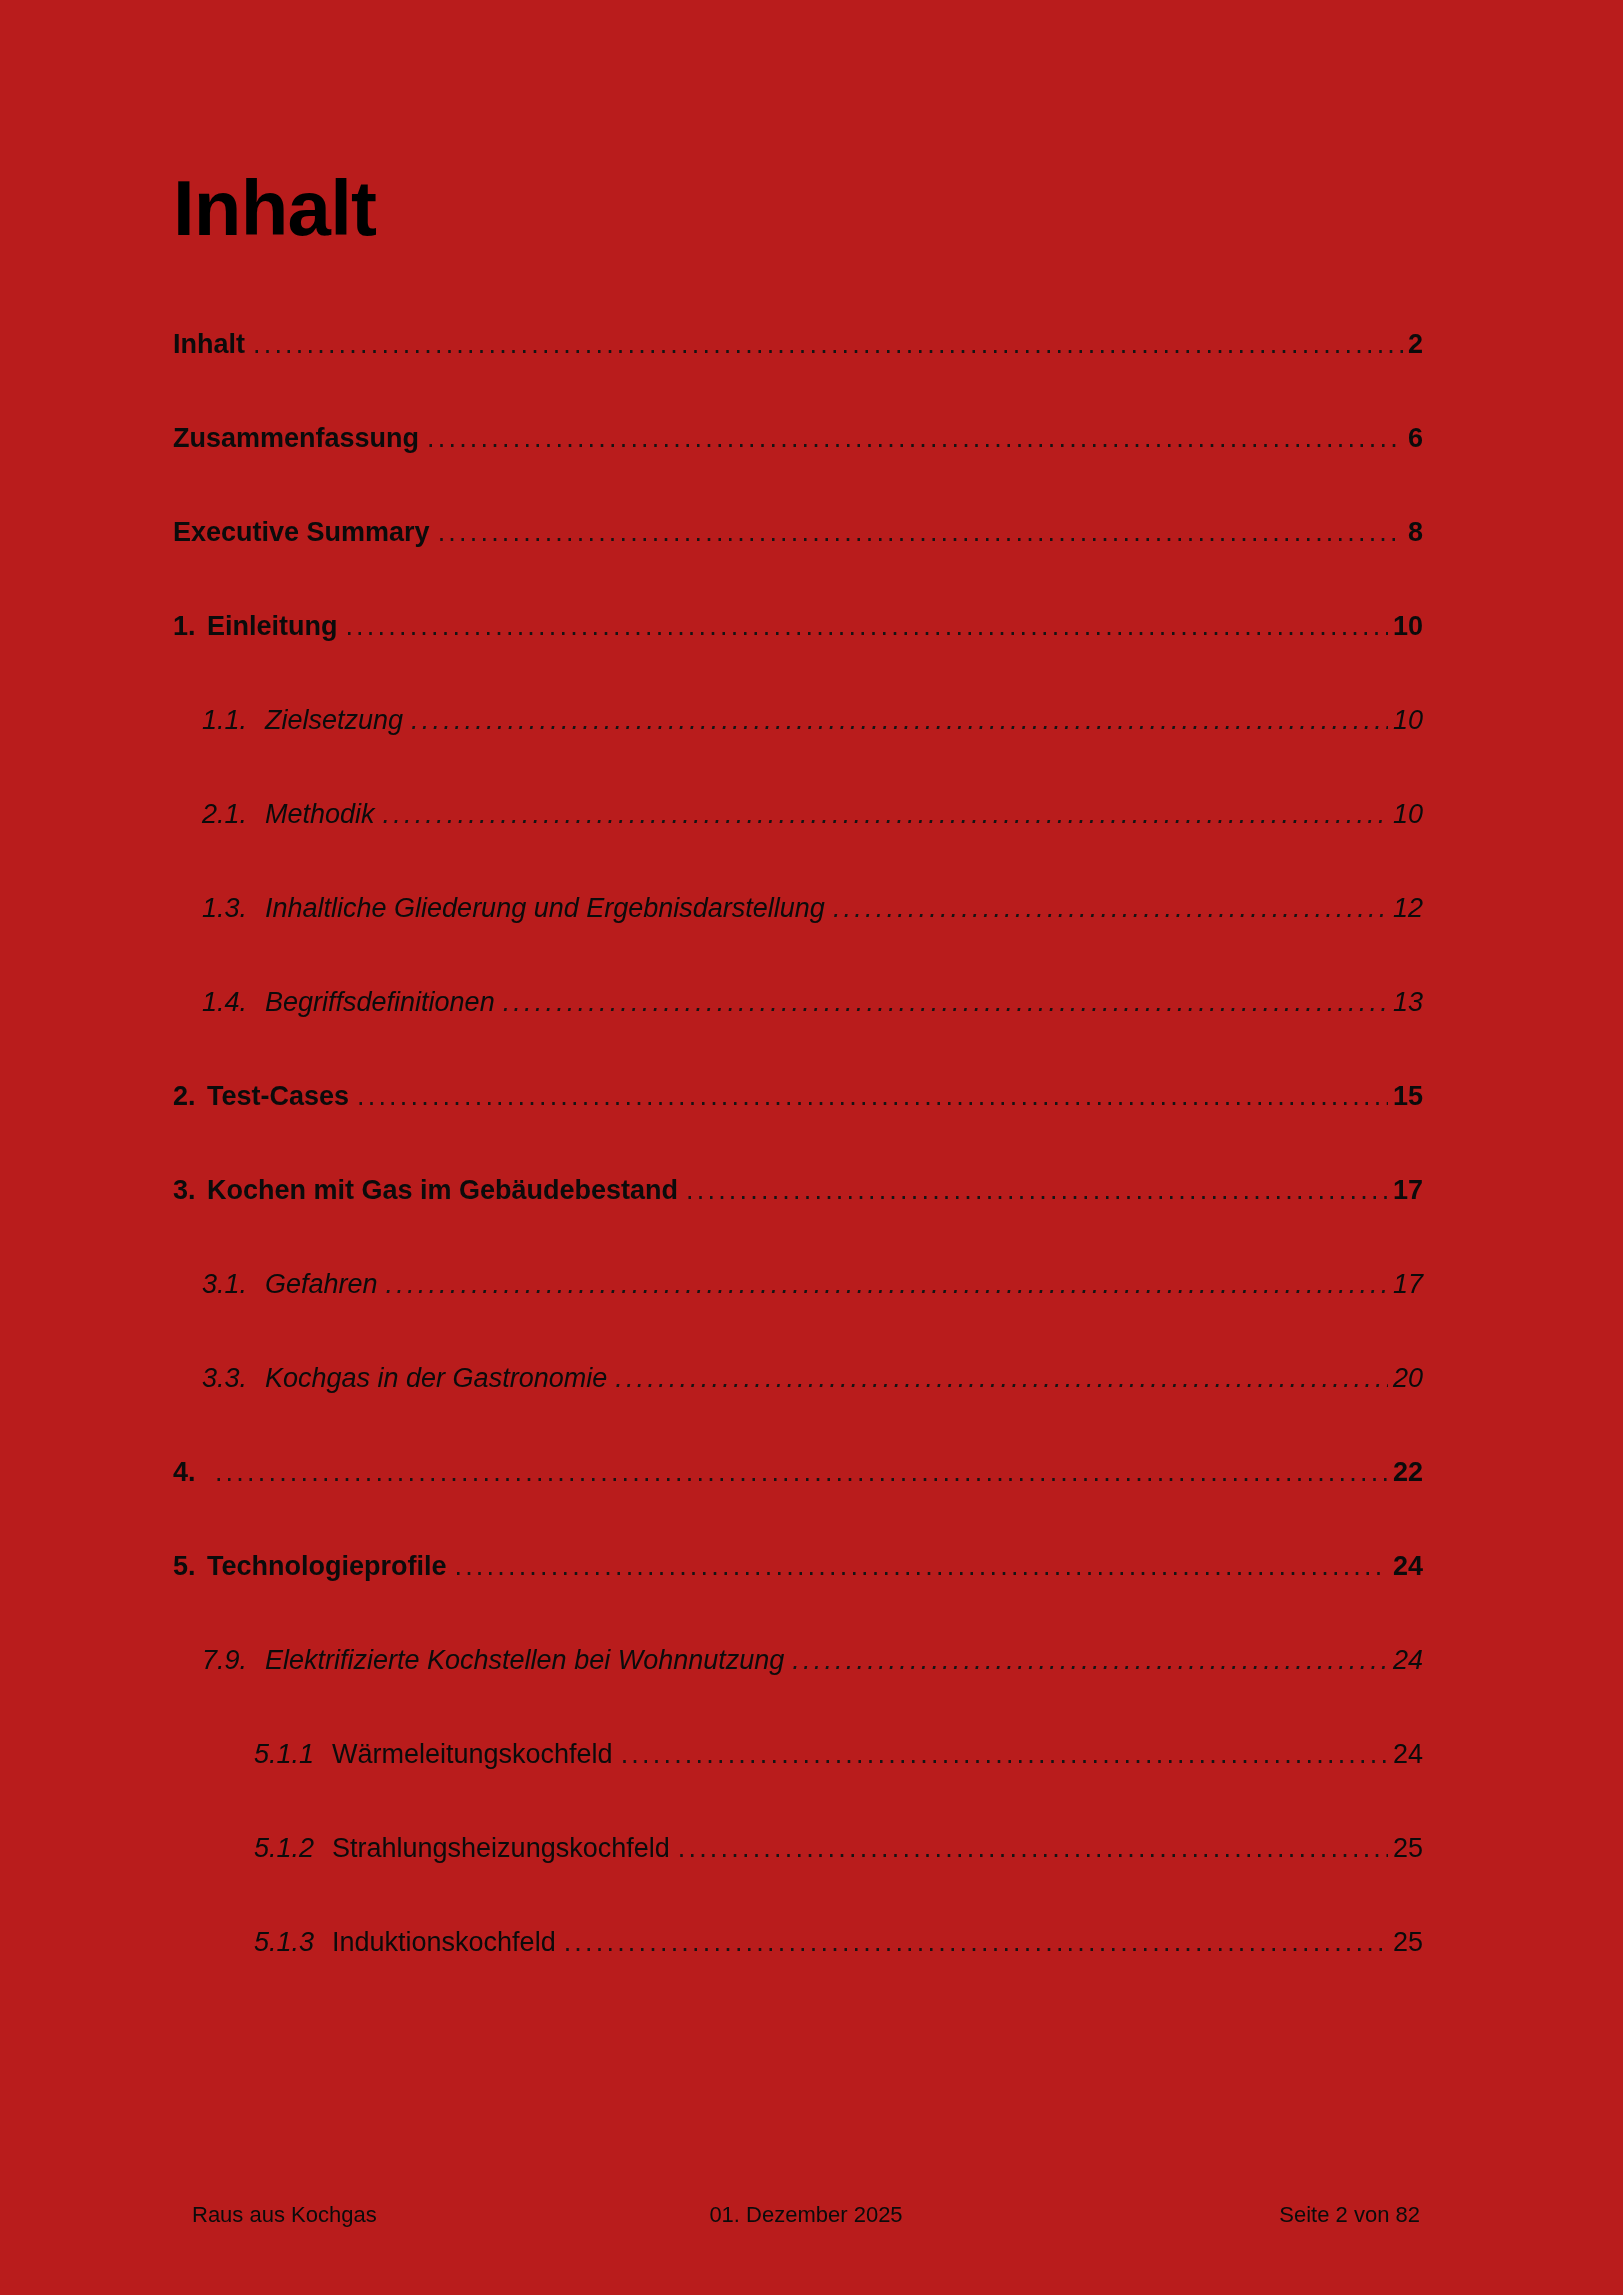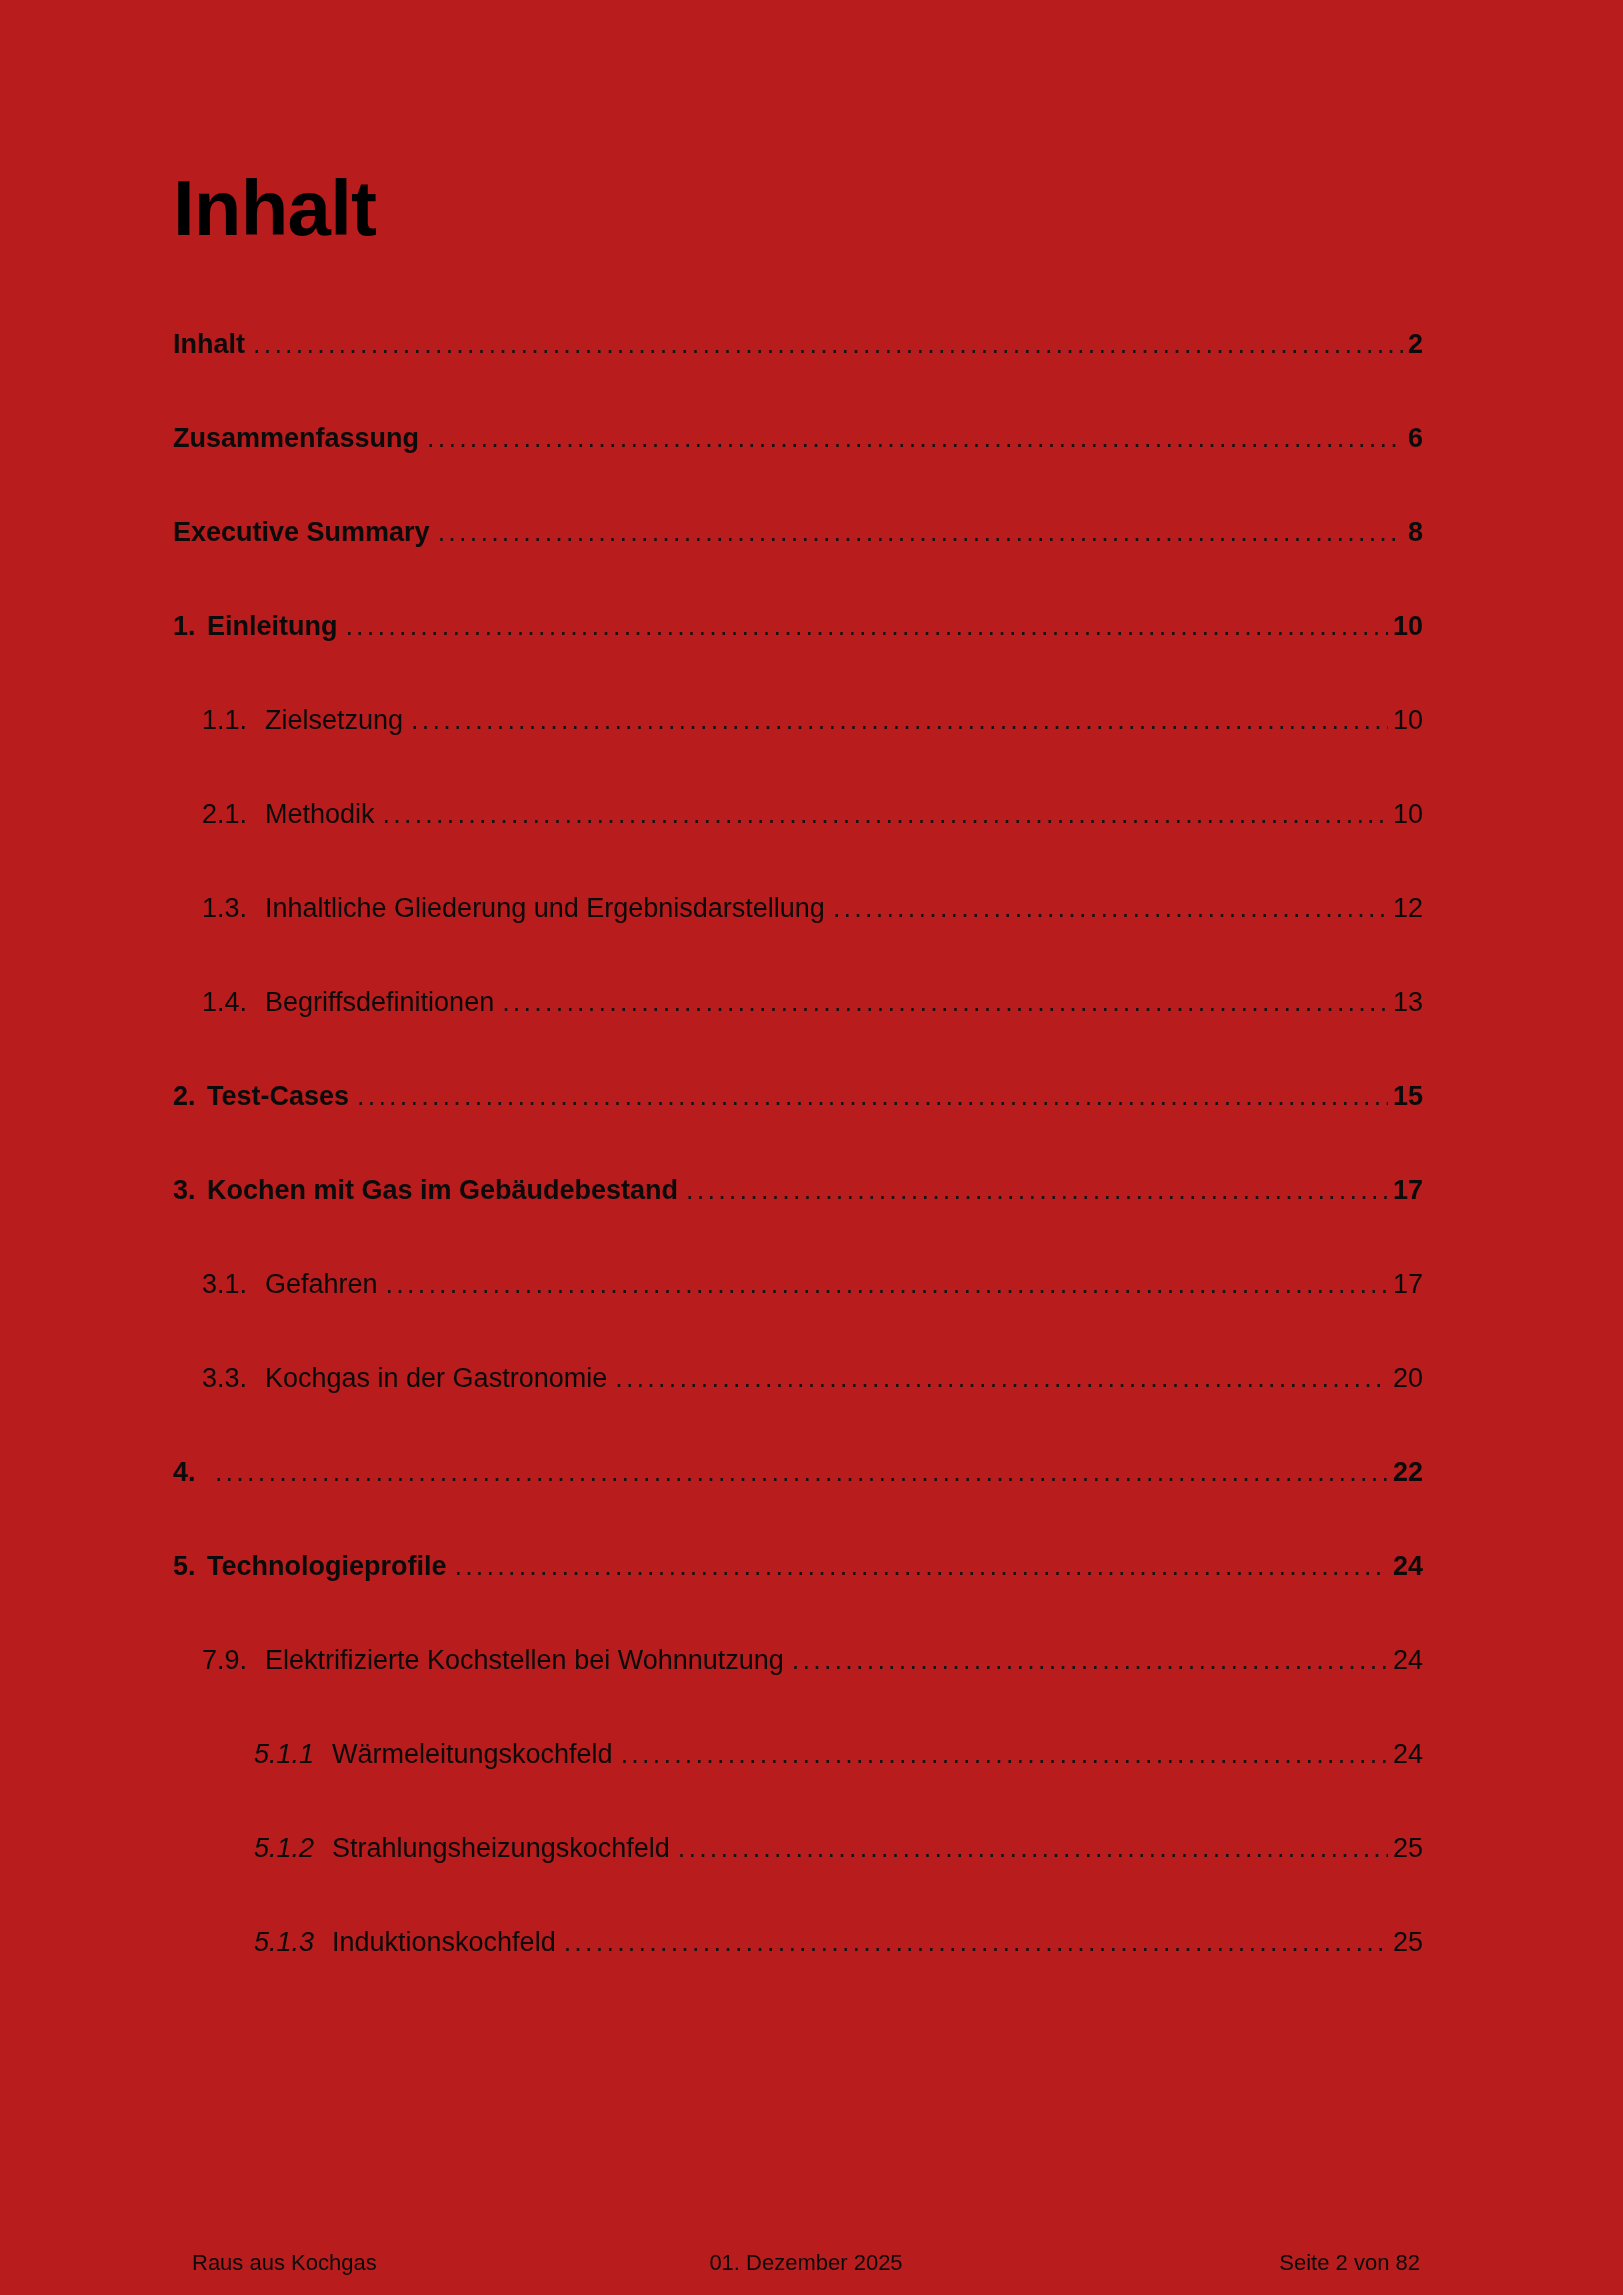--- a/index.html
+++ b/index.html
@@ -37,21 +37,21 @@
     cursor: pointer;
   }
   .toc-entry.bold .toc-number,
   .toc-entry.bold .toc-label,
   .toc-entry.bold .toc-page {
     font-weight: 700;
   }
   .toc-number { flex: 0 0 auto; white-space: nowrap; }
   .toc-number:empty { display: none; }
   .level-0 > .toc-number { margin-right: 11.4px; }
-  .level-1 { padding-left: 29px; }
+  .level-1 { padding-left: 29px; font-style: italic; }
   .level-1 > .toc-number { width: 63px; }
   .level-2 { padding-left: 81px; }
   .level-2 > .toc-number { width: 78px; font-style: italic; }
   .toc-label { flex: 0 0 auto; white-space: nowrap; }
   .toc-dots {
     flex: 1 1 auto;
     overflow: hidden;
     white-space: nowrap;
     margin: 0 4.9px 0 8px;
     color: #141414;
@@ -70,21 +70,21 @@
     display: flex;
     align-items: baseline;
     padding: 0 203px 0 192px;
     font-size: 22px;
     line-height: 28px;
     color: #0b0b0b;
     gap: 48px;
   }
   .footer-left  { flex: 1; text-align: left; }
   .footer-center{ flex: 1; text-align: center; }
-  .footer-right { flex: 1; text-align: right; margin-top: 48px; }
+  .footer-right { flex: 1; text-align: right; }
 </style>
 </head>
 <body>
 
 <div class="page">
   <div class="content">
     <h1 class="doc-title">Inhalt</h1>
 
     <div class="toc">
       <div class="toc-entry level-0 bold">

